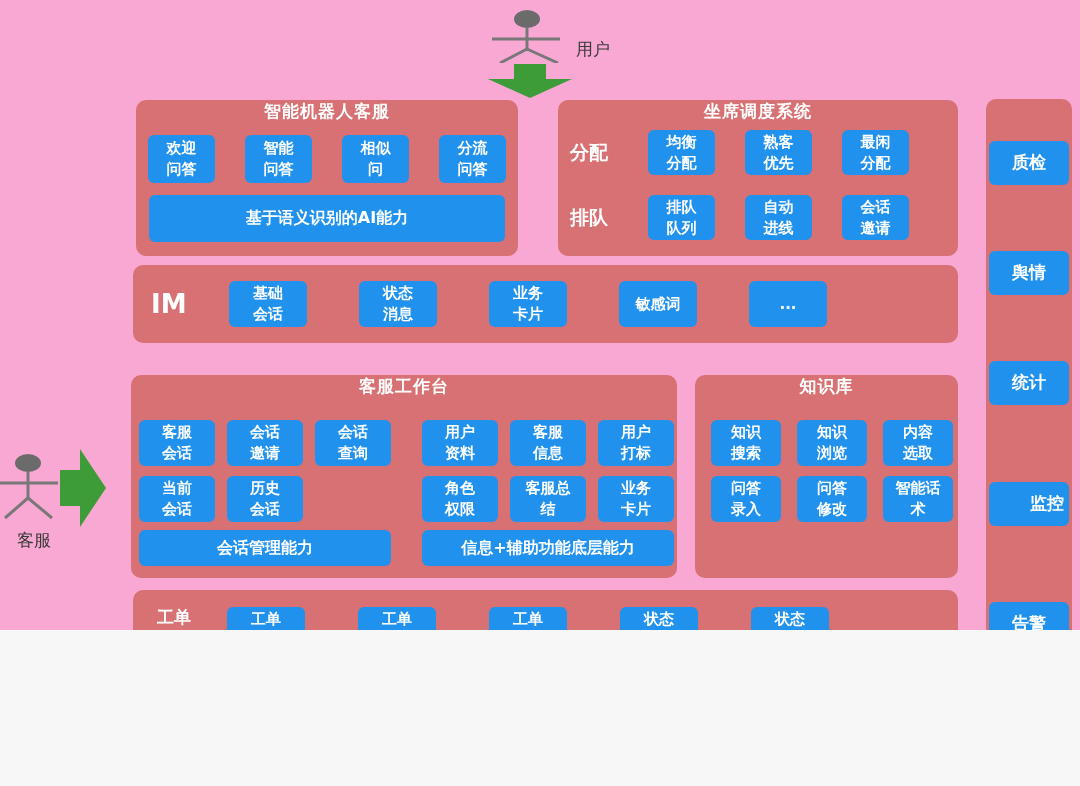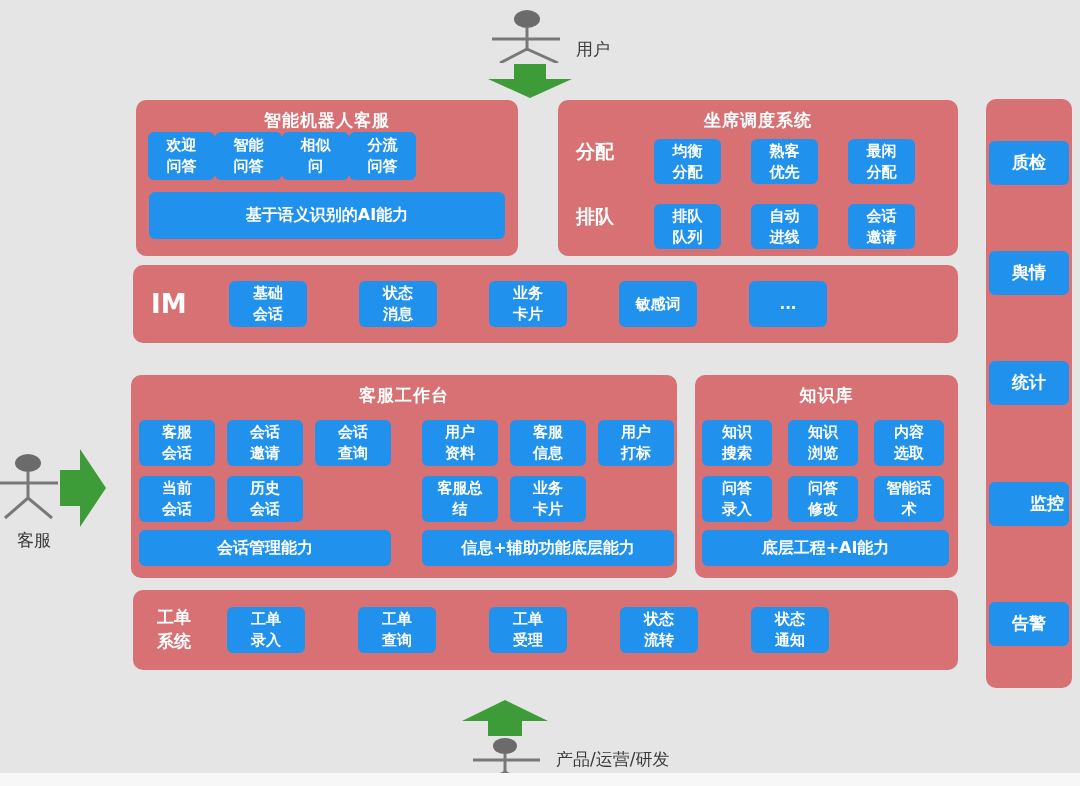--- a/index.html
+++ b/index.html
@@ -1,46 +1,46 @@
 <!DOCTYPE html>
 <html><head>
 <meta charset="utf-8">
 <style>
   html,body{margin:0;padding:0;background:#f7f7f8;}
-  .stage{position:relative;width:1080px;height:773px;background:#e5e5e5;overflow:hidden;
+  .stage{position:relative;width:1080px;height:630px;background:#f9a8d4;overflow:hidden;
          font-family:"DejaVu Sans","Liberation Sans",sans-serif;}
   .panel{position:absolute;background:#d77173;border-radius:10px;color:#fff;box-sizing:border-box;}
-  .panel-title{text-align:center;font-size:17px;font-weight:bold;color:#fff;padding-top:9px;letter-spacing:1px;}
+  .panel-title{text-align:center;font-size:17px;font-weight:bold;color:#fff;letter-spacing:1px;}
   .btn{background:#2191ee;border-radius:6px;color:#fff;display:flex;align-items:center;justify-content:center;
        text-align:center;font-size:15px;font-weight:600;line-height:1.38;white-space:pre-line;box-sizing:border-box;}
   .wide{font-size:16px;font-weight:bold;}
 
   
-  .robot-row{display:flex;padding:0 12px;}
+  .robot-row{display:flex;justify-content:space-between;padding:0 12px;margin-top:12px;}
   .robot-row .btn{width:67px;height:48px;}
   .robot-wide{margin:12px 13px 12px;height:47px;}
 
   
-  .dispatch-row{display:flex;align-items:flex-start;padding-left:18px;}
+  .dispatch-row{display:flex;align-items:center;padding-left:12px;}
   .dispatch-row1{margin-top:7px;}
   .dispatch-row2{margin-top:20px;}
   .dispatch-label{width:78px;font-size:19px;font-weight:bold;}
   .dispatch-row .btn{width:67px;height:45px;margin-right:30px;}
 
   
   .im-inner{display:flex;align-items:center;height:100%;padding-left:18px;}
   .im-label{font-size:26px;font-weight:bold;width:48px;margin-right:30px;}
   .im-inner .btn{width:78px;height:46px;margin-right:52px;}
 
   
   .wb-group{position:absolute;top:45px;width:252px;}
   .wb-grid{display:grid;grid-template-columns:repeat(3,76px);gap:10px 12px;}
   .wb-grid .btn{height:46px;}
   .wb-wide{margin-top:8px;height:36px;}
-  .kn-inner{position:absolute;left:7px;top:45px;width:247px;}
+  .kn-inner{position:absolute;left:16px;top:45px;width:247px;}
   .kn-grid{display:grid;grid-template-columns:repeat(3,70px);gap:10px 16px;}
   .kn-grid .btn{height:46px;}
   .kn-wide{margin-top:8px;height:36px;}
 
   
   .ticket-inner{display:flex;align-items:center;height:100%;padding-left:18px;}
   .ticket-label{font-size:17px;font-weight:bold;white-space:pre-line;width:46px;margin-right:30px;line-height:1.4;text-align:center;}
   .ticket-inner .btn{width:78px;height:46px;margin-right:53px;}
 
   
@@ -160,20 +160,22 @@
       <div class="btn wide wb-wide">会话管理能力</div>
     </div>
     <div class="wb-group" style="left:291px;">
       <div class="wb-grid">
         <div class="btn">用户
 资料</div>
         <div class="btn">客服
 信息</div>
         <div class="btn">用户
 打标</div>
+        <div class="btn">角色
+权限</div>
         <div class="btn">客服总
 结</div>
         <div class="btn">业务
 卡片</div>
       </div>
       <div class="btn wide wb-wide">信息+辅助功能底层能力</div>
     </div>
   </div>
 
   <div class="panel" style="left:695px;top:375px;width:263px;height:203px;">
@@ -186,21 +188,20 @@
 浏览</div>
         <div class="btn">内容
 选取</div>
         <div class="btn">问答
 录入</div>
         <div class="btn">问答
 修改</div>
         <div class="btn">智能话
 术</div>
       </div>
-      <div class="btn wide kn-wide">底层工程+AI能力</div>
     </div>
   </div>
 
   <div class="panel" style="left:133px;top:590px;width:825px;height:80px;">
     <div class="ticket-inner">
       <div class="ticket-label">工单
 系统</div>
       <div class="btn">工单
 录入</div>
       <div class="btn">工单

